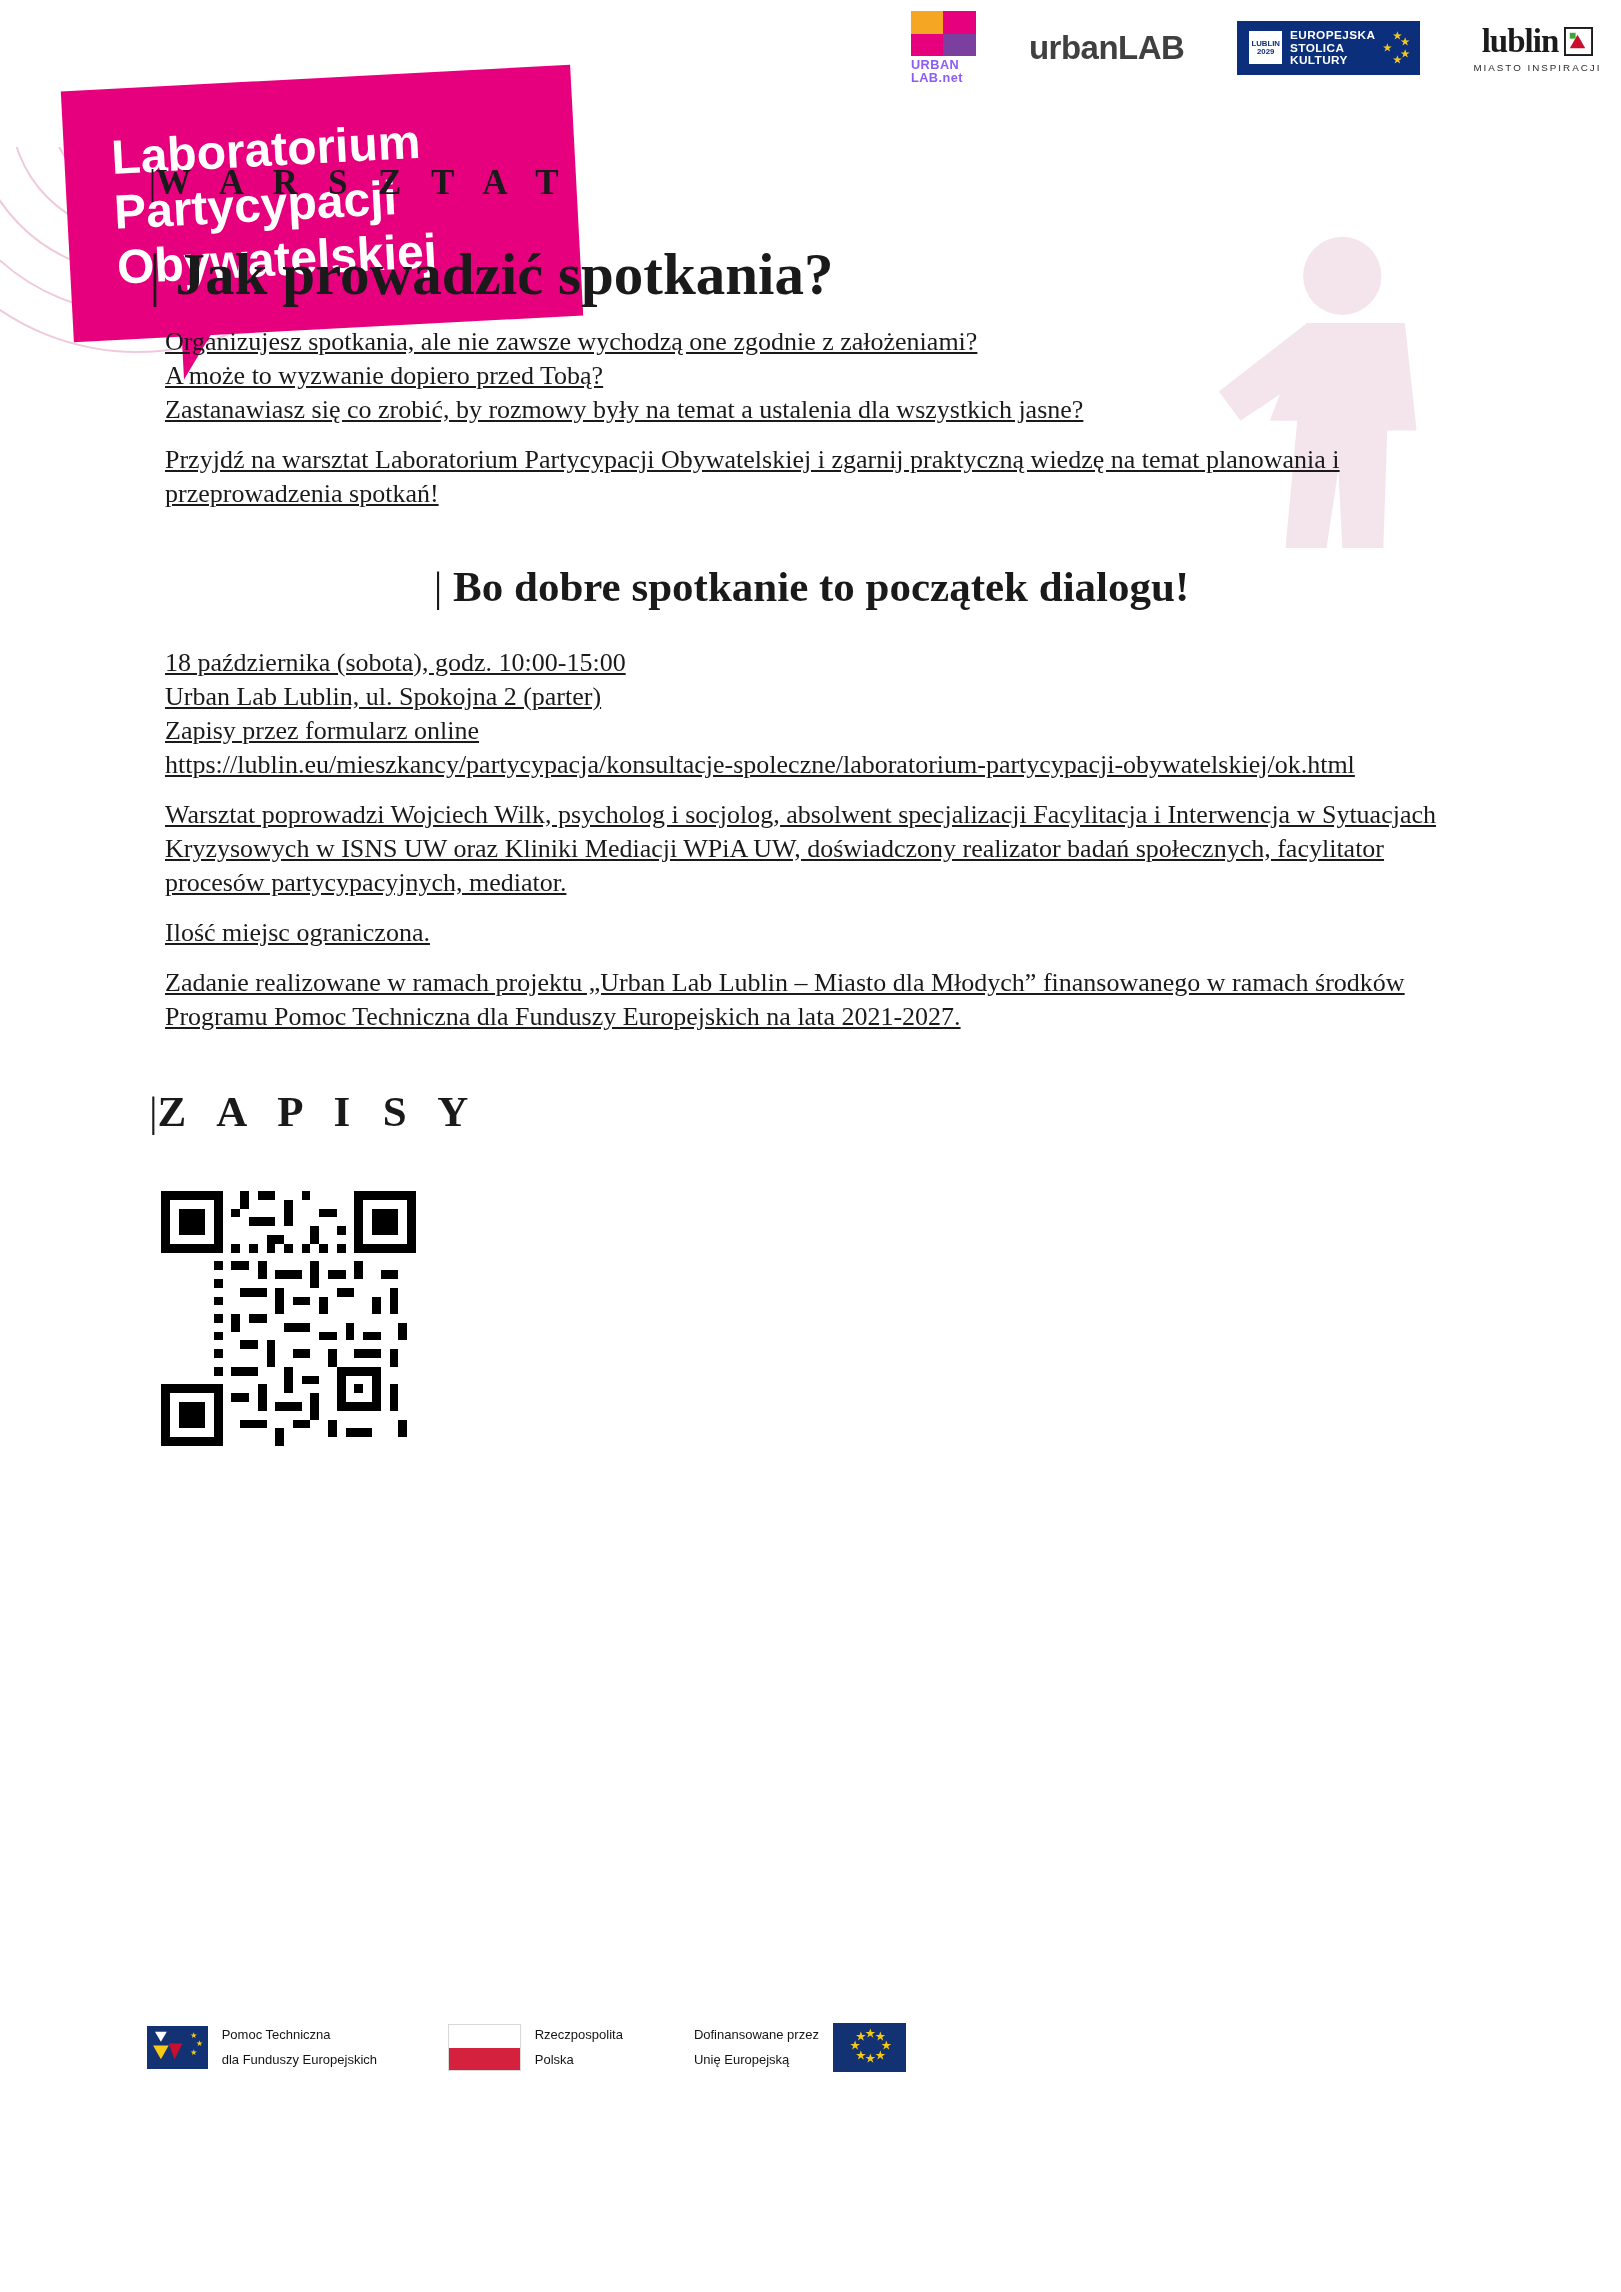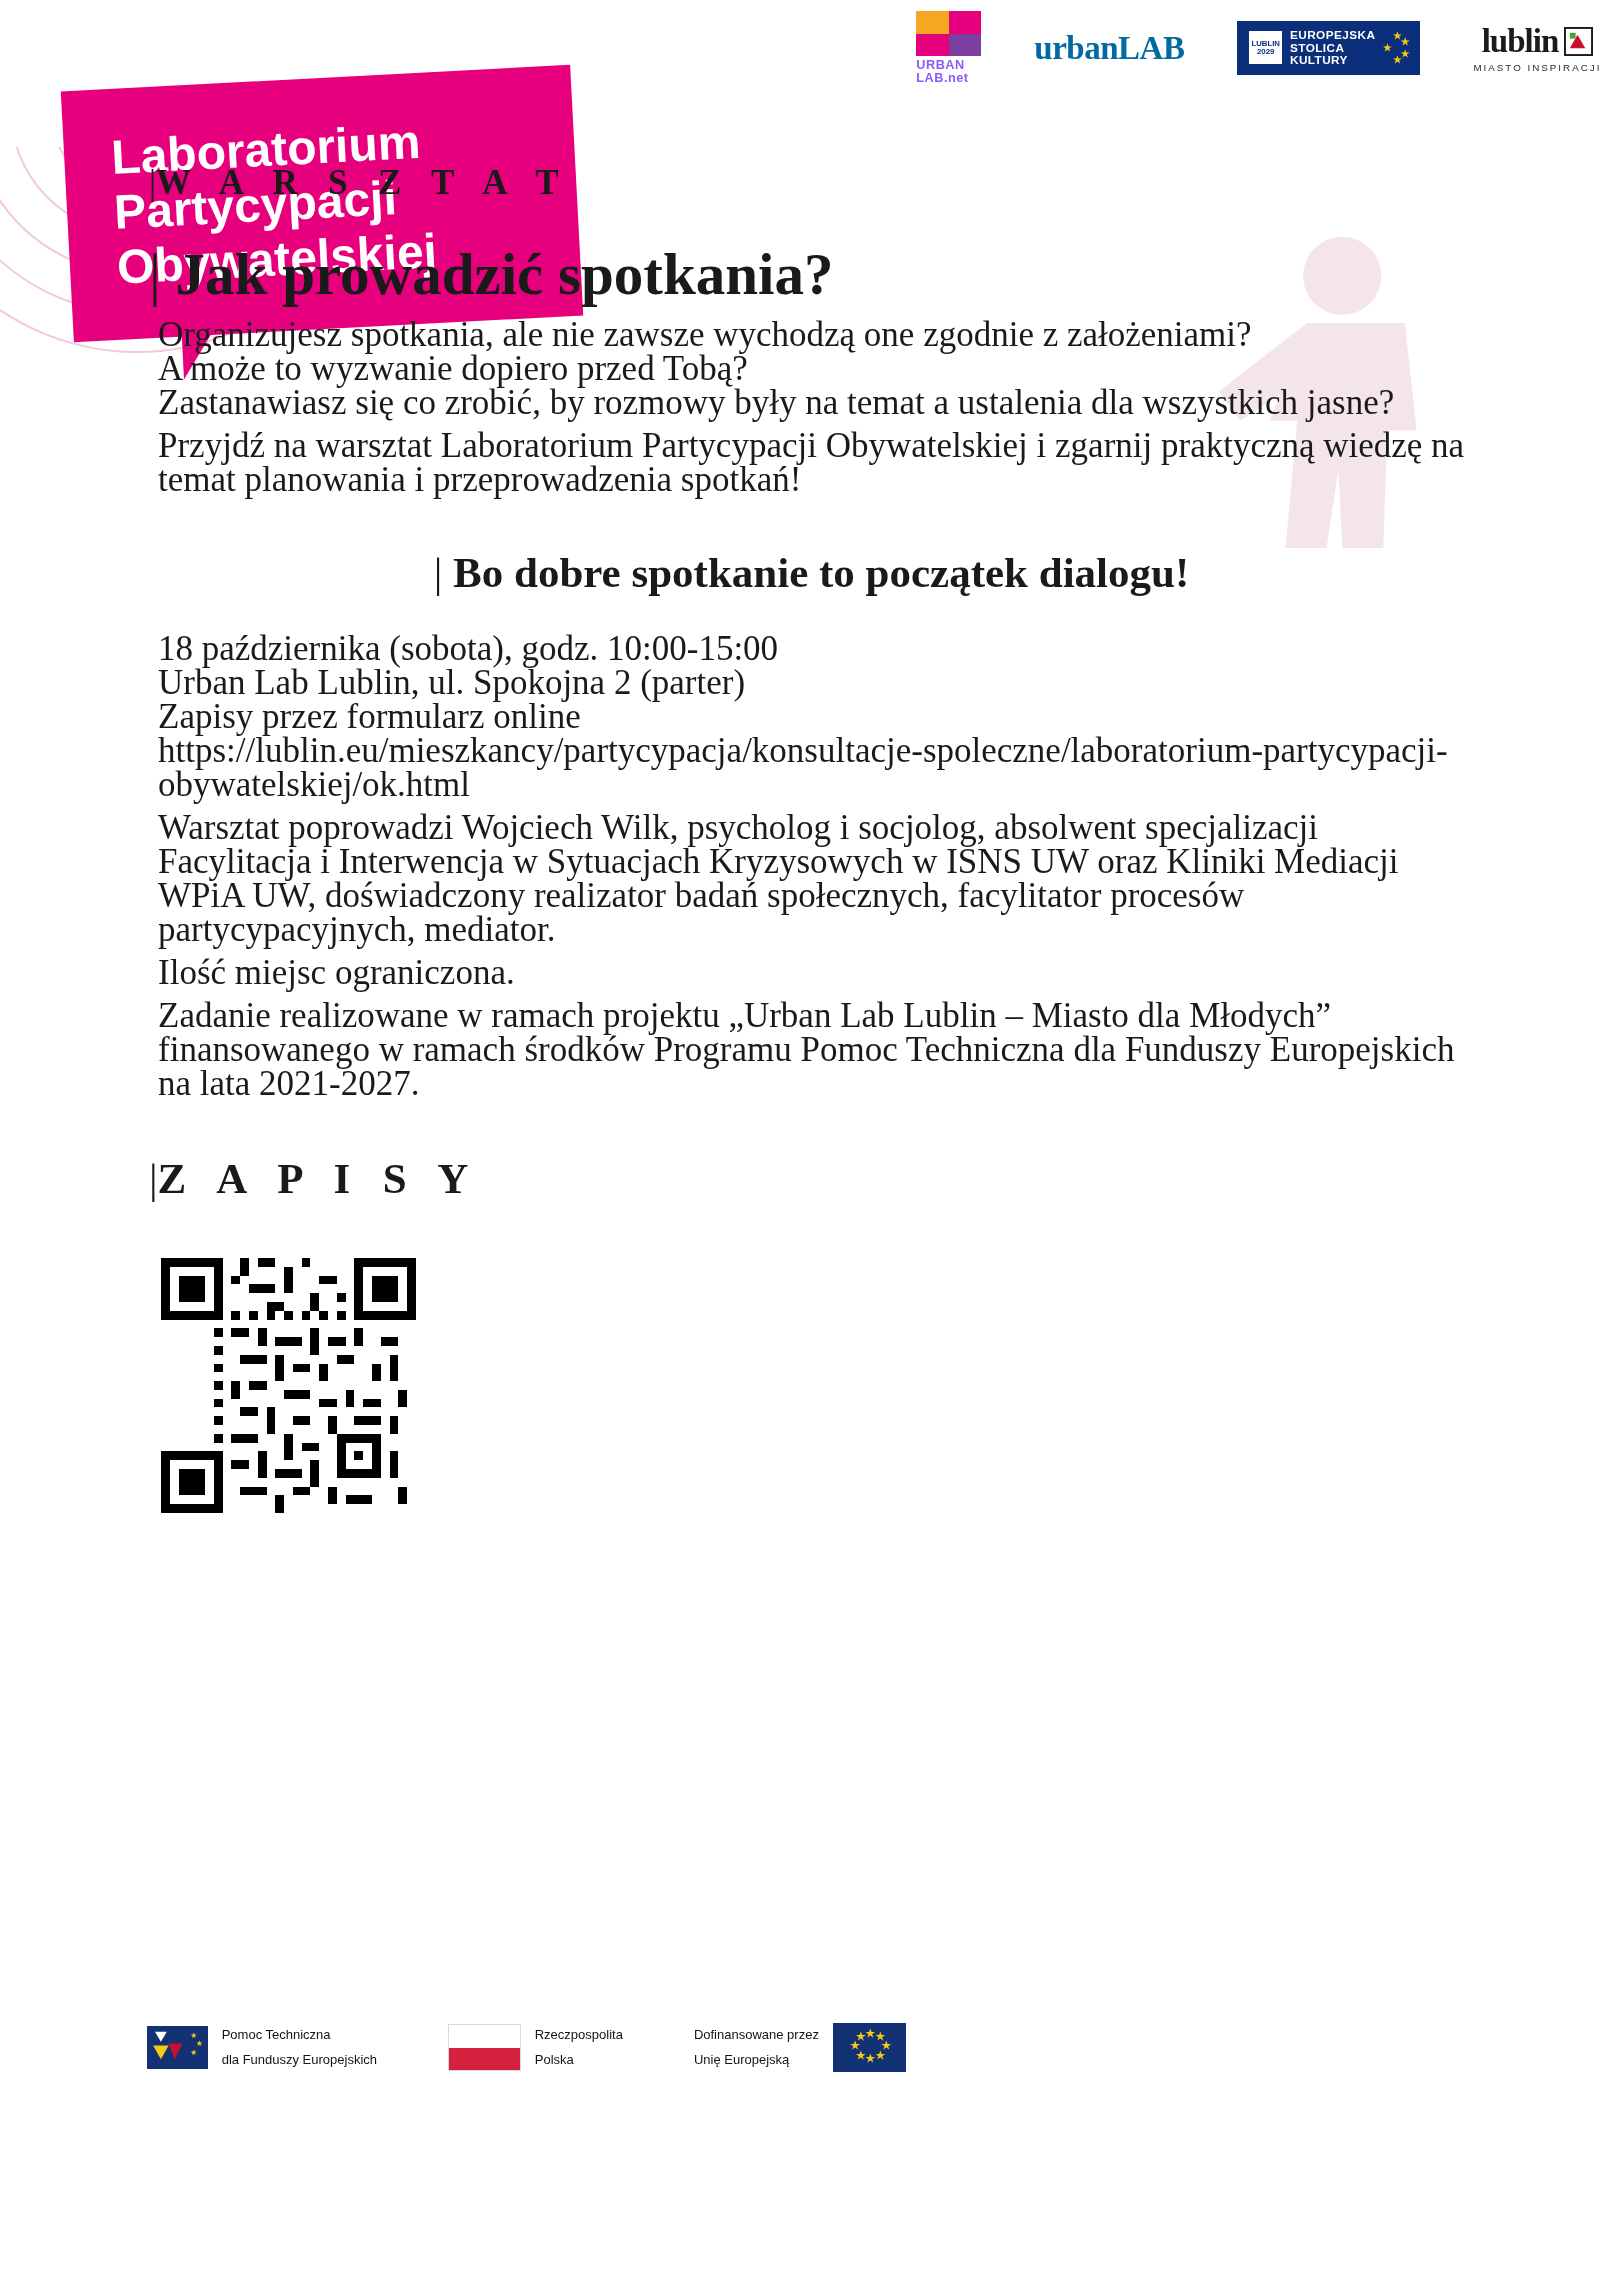--- a/index.html
+++ b/index.html
@@ -77,25 +77,25 @@
     gap: 53px;
   }
 
   
   .logo-urbanlabnet { display: flex; flex-direction: column; align-items: flex-start; }
   .ul-squares { width: 65px; height: 45px; display: grid; grid-template-columns: 1fr 1fr; grid-template-rows: 1fr 1fr; }
   .ul-squares i { display: block; }
   .ul-text { font-family: "Liberation Sans", sans-serif; font-weight: 700; font-size: 12.7px; line-height: 12.7px; letter-spacing: 0.5px; color: #8b5cf6; margin-top: 2.9px; }
 
   .logo-urbanlab-word {
-    font-family: Liberation Serif, serif;
+    font-family: Liberation Sans, sans-serif;
     font-weight: 700;
     font-size: 33px;
     letter-spacing: -0.5px;
-    color: #0369a1;
+    color: #404040;
   }
 
   .logo-esk {
     display: flex;
     align-items: center;
     gap: 7.8px;
     background: #0b2f7a;
     color: #fff;
     padding: 7.8px 11.8px;
     font-family: "Liberation Sans", sans-serif;
@@ -153,24 +153,25 @@
     padding-top: 15.7px;
   }
   .kicker .bar, .h-title .bar, .h-call .bar, .zapisy .bar { font-weight: 400; letter-spacing: 0; }
   .h-title {
     font-family: "Liberation Serif", serif;
     font-weight: 700;
     font-size: 59px;
     margin: 37px 0 0 0;
   }
   p.body {
-    font-size: 35px;
+    font-size: 26px;
     line-height: 34px;
-    margin: 9px;
+    margin: 16px;
     white-space: pre-line;
+    text-decoration: underline;
   }
   .gap-lg { margin-top: 84px; }
   .gap-md { margin-top: 33px; }
   .h-call {
     font-family: "Liberation Serif", serif;
     font-weight: 700;
     font-size: 43px;
     margin: 51px 0 35px 0;
     text-align: center;
   }

